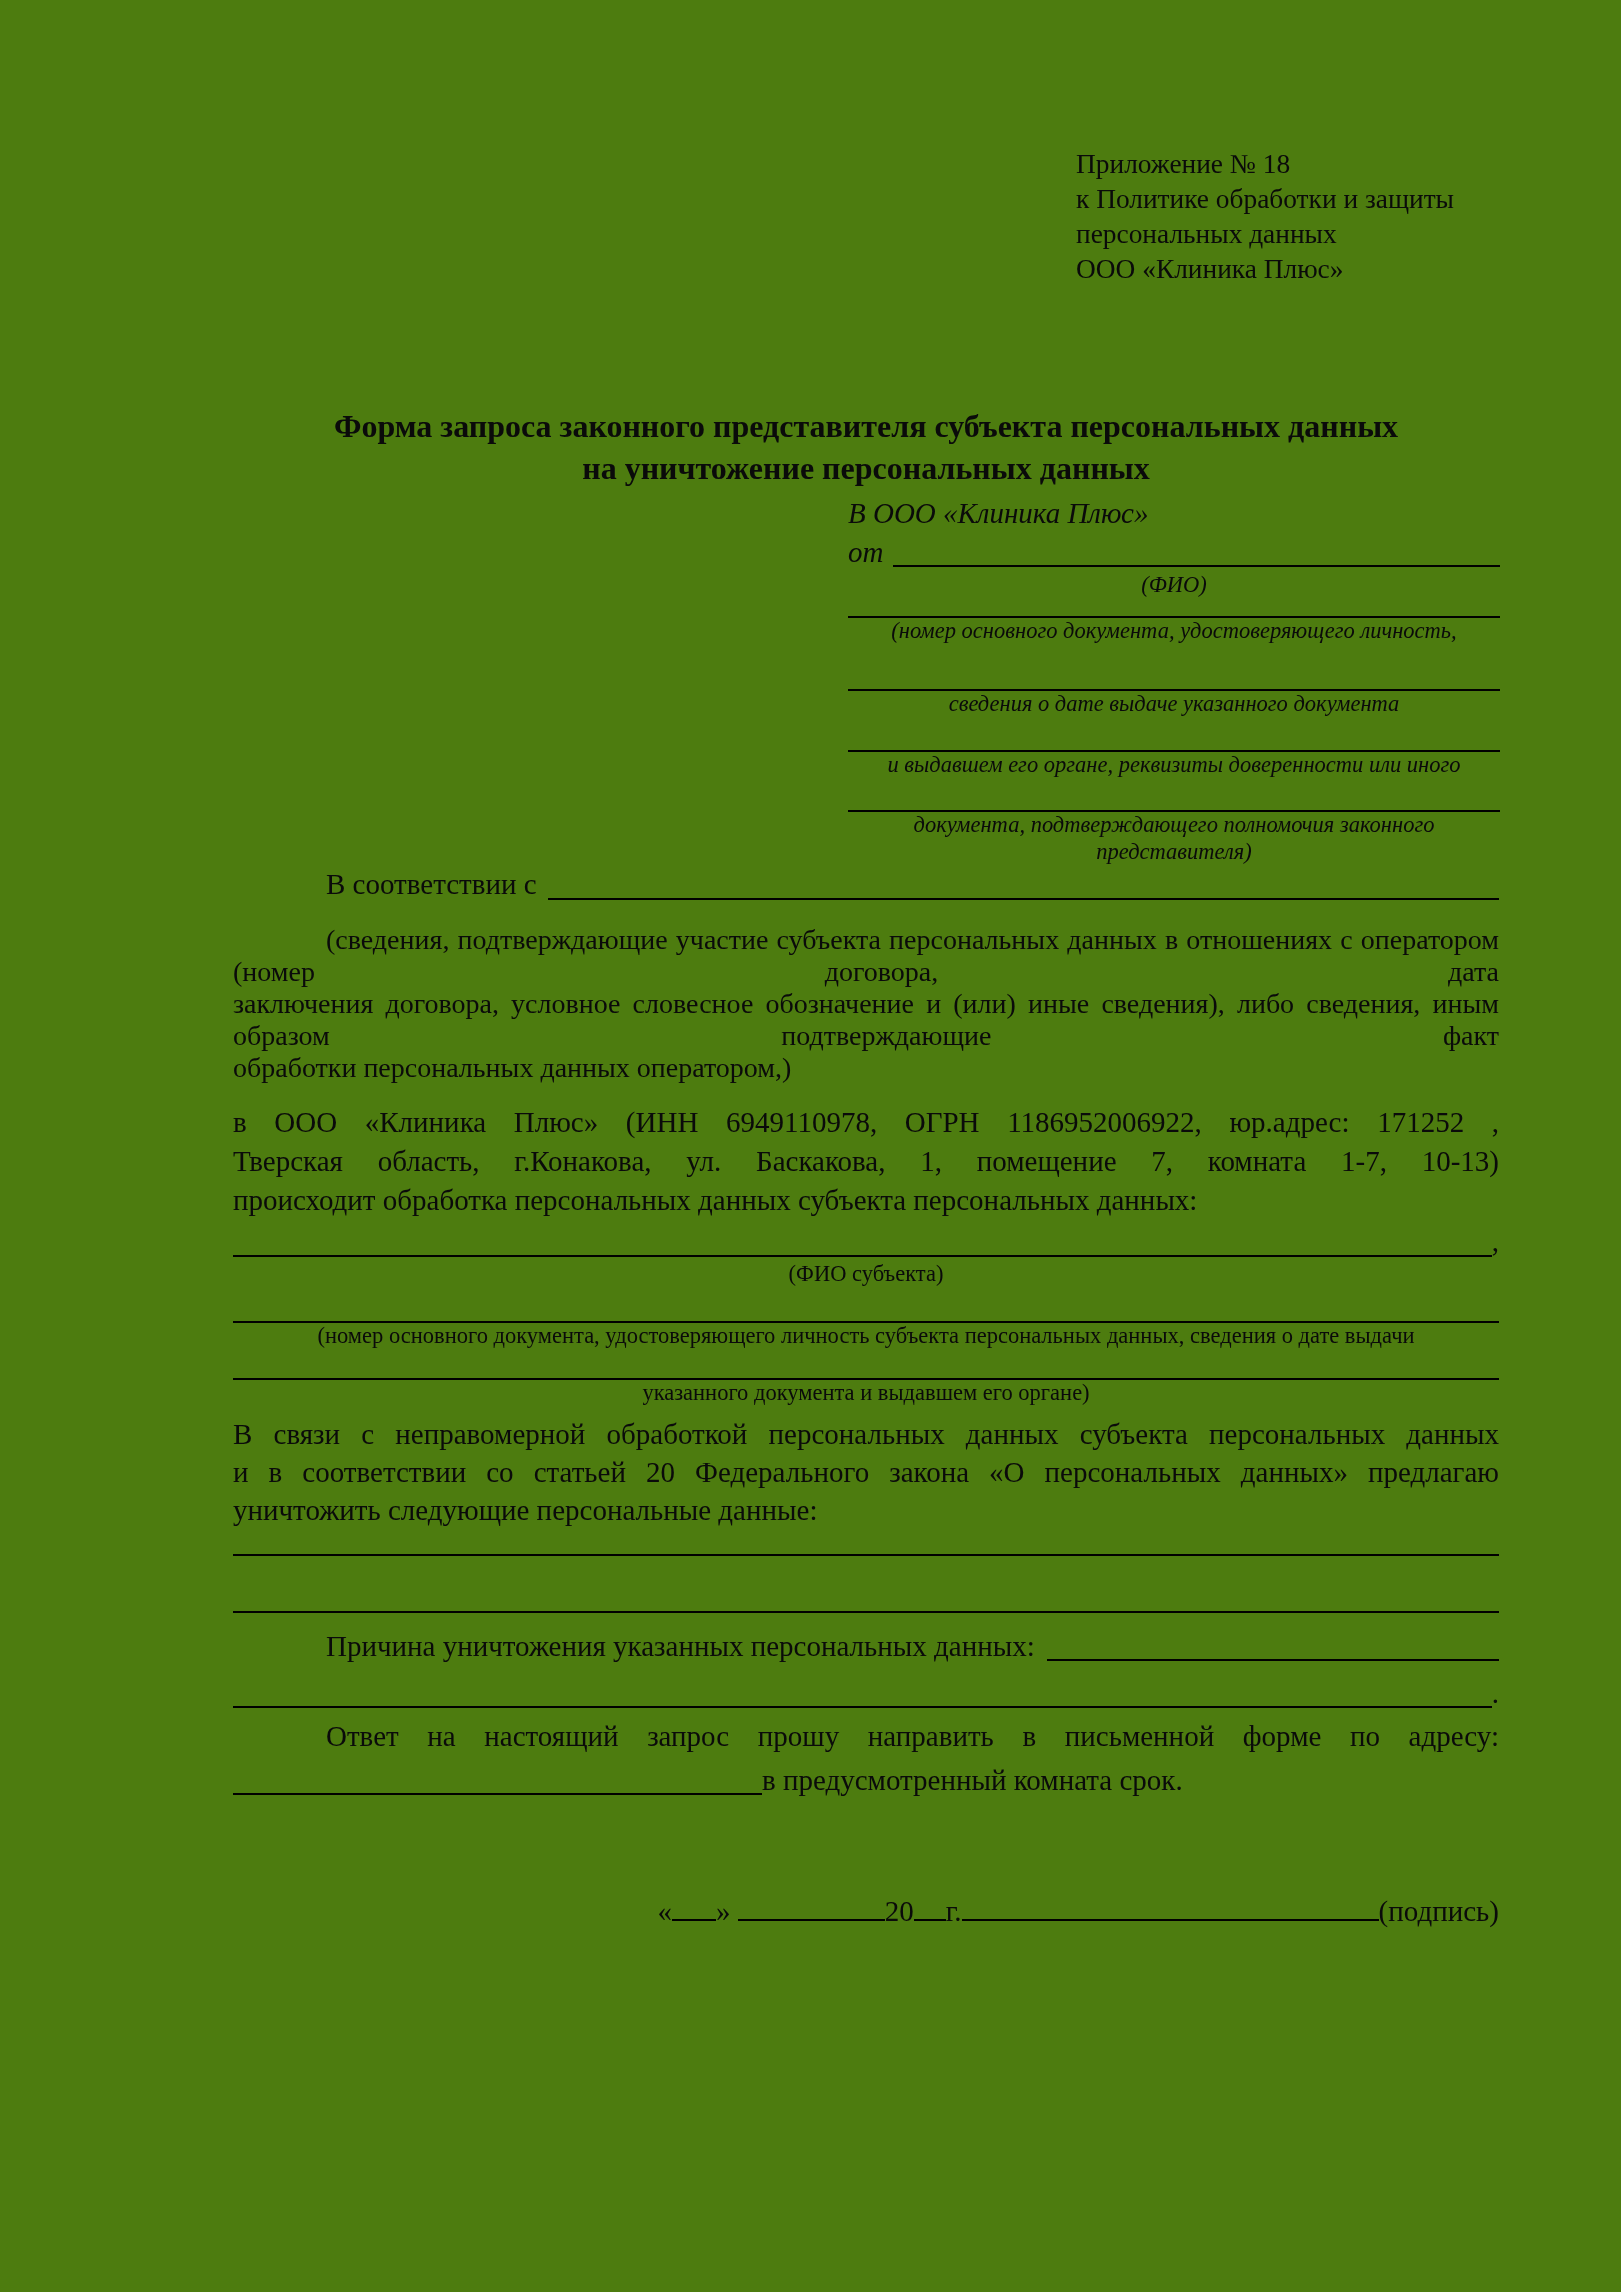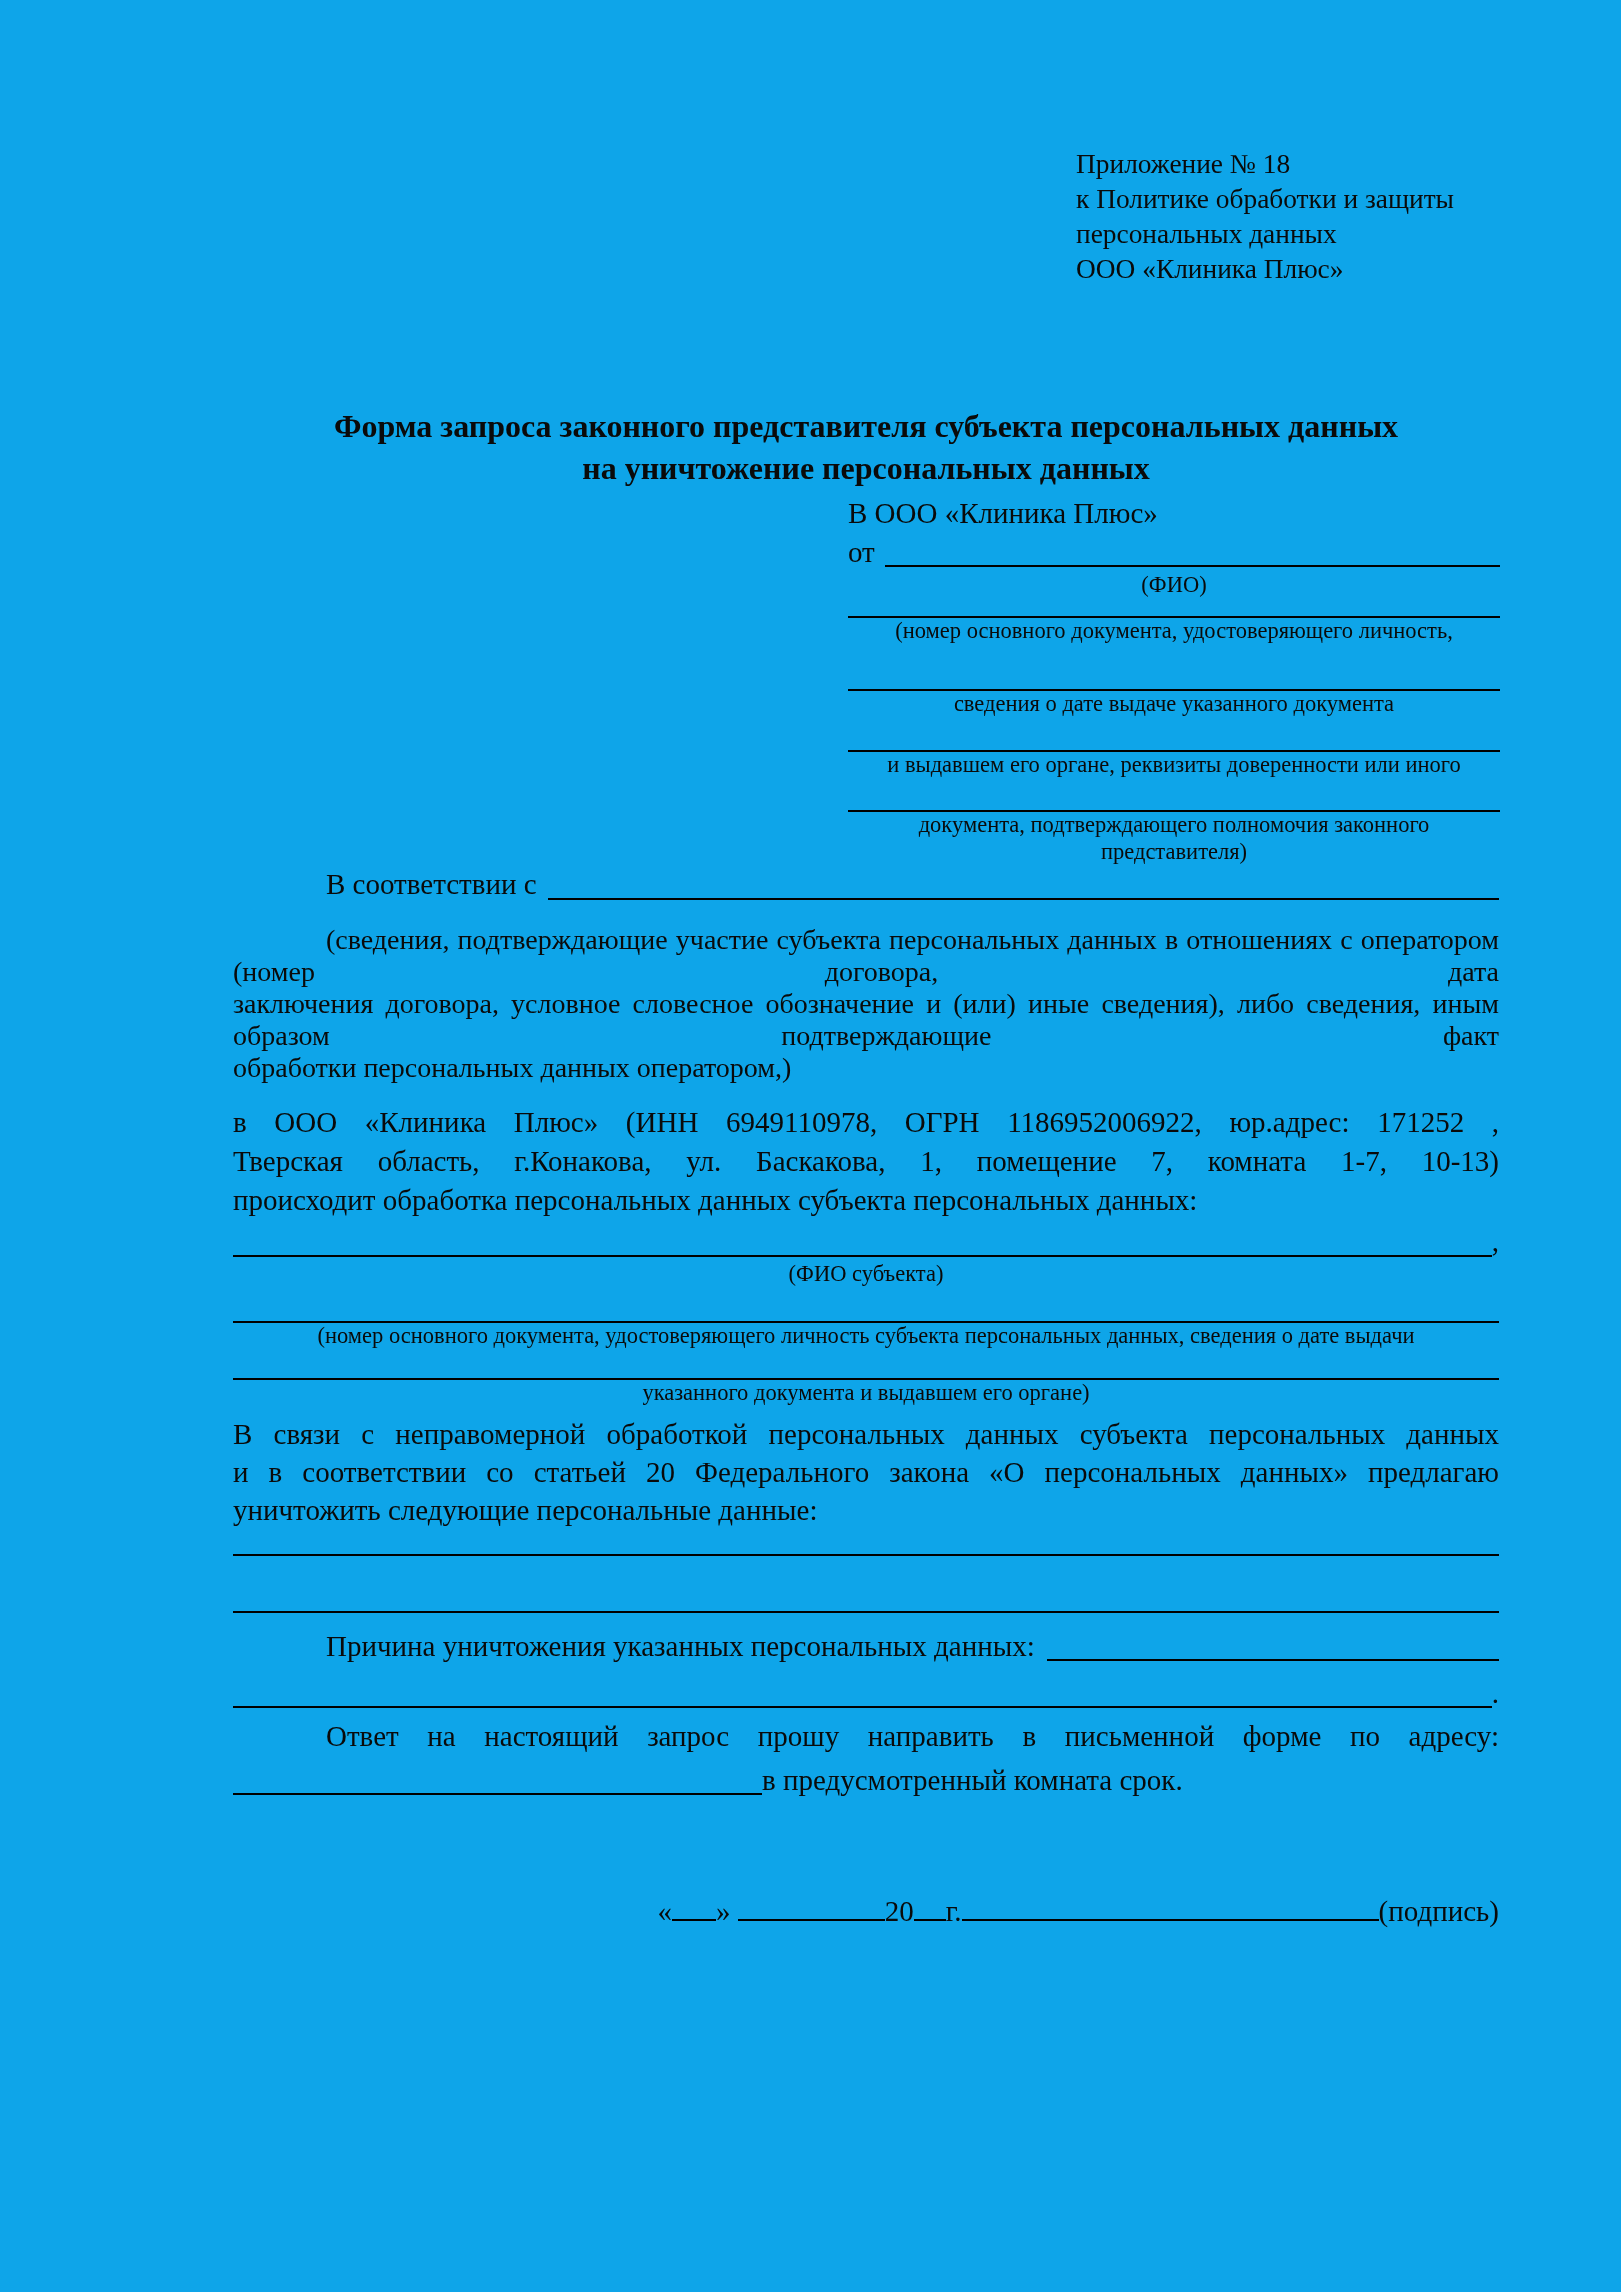--- a/index.html
+++ b/index.html
@@ -1,31 +1,31 @@
 <!DOCTYPE html>
 <html><head>
 <meta charset="utf-8">
 <style>
   html,body{margin:0;padding:0;background:#ffffff;}
   .page{
     position:relative;
     width:1621px;height:2293px;
-    background:#0ea5e9;
+    background:#4d7c0f;
     color:#0a0a0a;
     font-family:"Liberation Serif","DejaVu Serif",serif;
     font-size:29px;
     overflow:hidden;
   }
   .content{margin:0 122px 0 233px;}
   
   .appendix{margin-top:147px;margin-left:auto;width:423px;line-height:35px;font-size:27.4px;}
   
   .title{margin-top:118px;text-align:center;font-weight:bold;font-size:32px;line-height:42px;}
   
-  .addressee{margin-top:4.9px;margin-left:615px;width:652px;line-height:39px;}
+  .addressee{margin-top:4.9px;margin-left:615px;width:652px;line-height:39px;font-style:italic;}
   .row{display:flex;align-items:flex-end;}
   .from-label{margin-right:9.8px;}
   .fill{flex:1 1 auto;border-bottom:2.9px solid #000;margin-bottom:4.9px;}
   .cap{font-size:22.5px;line-height:26.5px;text-align:center;}
   .hr{height:0;border-bottom:2.9px solid #000;}
   .addressee .hr.g1{margin-top:17.6px;}
   .addressee .hr.g2{margin-top:45px;}
   .addressee .hr.g3{margin-top:32px;}
   .addressee .hr.g4{margin-top:32px;}
   

